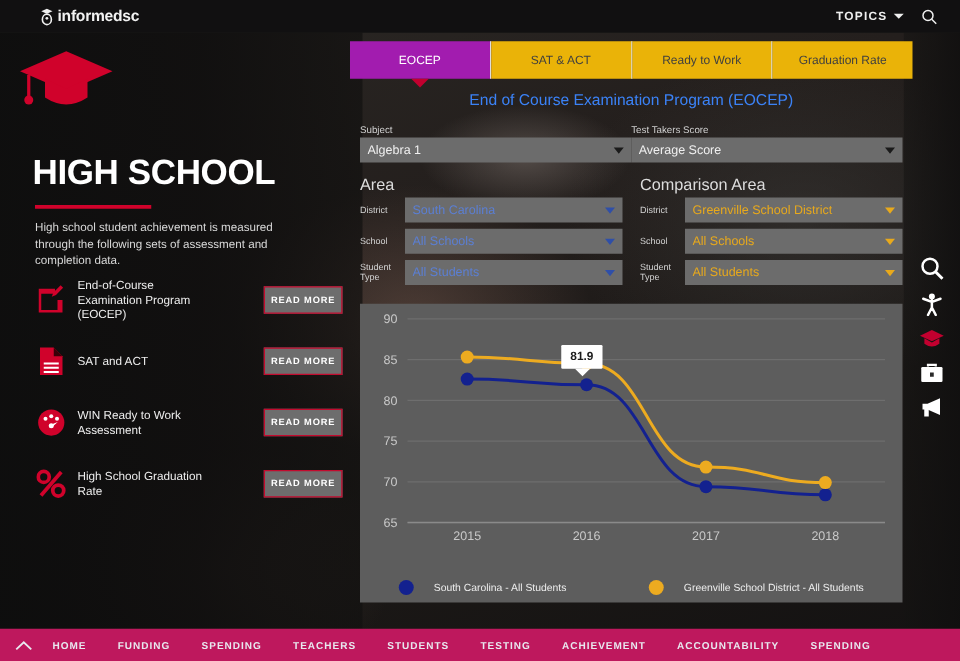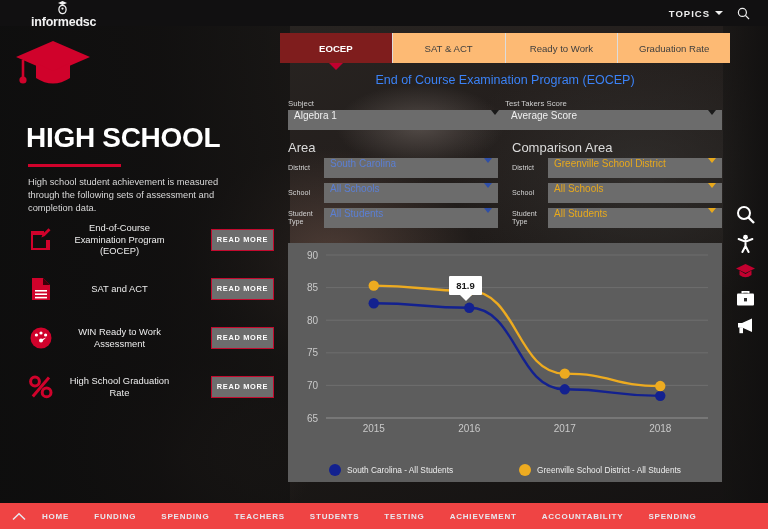--- a/index.html
+++ b/index.html
@@ -35,21 +35,21 @@
     position: absolute; left: 723px; top: 26px; width: 45px; height: 477px;
     background: linear-gradient(90deg, rgba(20,19,18,0.55) 0%, rgba(16,15,15,0.88) 100%);
   }
 
   
   .topbar {
     position: absolute; left: 0; top: 0; width: 768px; height: 26px;
     background: #111011; display: flex; align-items: center;
     z-index: 20;
   }
-  .logo { display: flex; align-items: center; margin-left: 31px; height: 26px; flex-direction: column; }
+  .logo { display: flex; align-items: center; margin-left: 31px; height: 26px; }
   .logo-mark { width: 13px; height: 15px; margin-right: 2px; position: relative; }
   .logo-text {
     color: #f2f2f2; font-size: 12.5px; font-weight: 700; letter-spacing: -0.2px;
   }
   .topnav-right {
     margin-left: auto; display: flex; align-items: center; gap: 14px; margin-right: 18px;
   }
   .topics-btn {
     display: flex; align-items: center; gap: 5px;
     color: #efefef; font-size: 9.5px; font-weight: 700; letter-spacing: 1px;
@@ -69,21 +69,21 @@
     color: #ffffff; font-size: 28px; font-weight: 700; letter-spacing: -0.3px;
   }
   .hs-rule {
     position: absolute; left: 28px; top: 138px; width: 93px; height: 3px; background: #d0022b;
   }
   .hs-desc {
     position: absolute; left: 28px; top: 150px; width: 224px;
     color: #d9d9d9; font-size: 9.3px; line-height: 13px;
   }
 
-  .topic-list { position: absolute; left: 26px; top: 193px; width: 248px; text-align: center; }
+  .topic-list { position: absolute; left: 26px; top: 193px; width: 248px; }
   .topic-row {
     display: flex; align-items: center; height: 41px; margin-bottom: 8px;
   }
   .topic-icon {
     width: 30px; min-width: 30px; display: flex; align-items: center; justify-content: center;
   }
   .topic-label {
     flex: 1; color: #ededed; font-size: 9.4px; line-height: 11.5px; padding-left: 6px; padding-right: 6px;
   }
   .read-more {
@@ -93,41 +93,41 @@
     display: flex; align-items: center; justify-content: center; cursor: pointer; margin-left: 28px;
   }
 
   
   .tabs {
     position: absolute; left: 280px; top: 33px; width: 450px; height: 30px;
     display: flex; z-index: 12;
   }
   .tab {
     flex: 1; display: flex; align-items: center; justify-content: center;
-    font-size: 9.6px; color: #3f3f3f; background: #fdba74; cursor: pointer;
+    font-size: 9.6px; color: #3f3f3f; background: #eab308; cursor: pointer;
     position: relative; border-right: 1px solid #dcdcdc;
   }
   .tab:last-child { border-right: none; }
-  .tab.active { background: #7f1d1d; color: #ffffff; font-weight: 700; }
+  .tab.active { background: #a21caf; color: #ffffff; font-weight: 400; }
   .tab.active::after {
     content: ""; position: absolute; left: 50%; bottom: -7px; transform: translateX(-50%);
     width: 0; height: 0; border-left: 7px solid transparent; border-right: 7px solid transparent;
     border-top: 7px solid #c2002f;
   }
 
   
   .main { position: absolute; left: 280px; top: 63px; width: 450px; z-index: 11; }
   .main-title {
     text-align: center; color: #3b82f6; font-size: 12.5px; font-weight: 500;
     margin-top: 10px; margin-bottom: 0;
   }
 
   .sel-label { color: #cfcfcf; font-size: 7.8px; margin-bottom: 2px; }
   .dropdown {
-    background: #6c6c6c; height: 20px; display: flex; align-items: flex-start;
+    background: #6c6c6c; height: 20px; display: flex; align-items: center;
     padding: 0 6px; cursor: pointer; position: relative;
   }
   .dropdown .dd-text { font-size: 10px; color: #f0f0f0; flex: 1; white-space: nowrap; overflow: hidden; }
   .dd-caret {
     width: 0; height: 0; border-left: 4px solid transparent; border-right: 4px solid transparent;
     border-top: 5px solid #1a1a1a; margin-left: 4px;
   }
 
   .row-top { display: flex; margin-top: 12px; padding: 0 8px; }
   .row-top > div { flex: 1; }
@@ -158,34 +158,34 @@
   .tooltip::after {
     content: ""; position: absolute; left: 50%; bottom: -6px; transform: translateX(-50%);
     width: 0; height: 0; border-left: 6px solid transparent; border-right: 6px solid transparent;
     border-top: 6px solid #ffffff;
   }
   .legend {
     position: absolute; left: 0; bottom: 6px; width: 100%;
     display: flex; justify-content: center; gap: 66px;
     font-size: 8.3px; color: #ededed;
   }
-  .legend-item { display: flex; align-items: center; gap: 6px; margin-top: 39px; }
+  .legend-item { display: flex; align-items: center; gap: 16px; margin-top: 39px; }
   .legend-dot { width: 12px; height: 12px; border-radius: 50%; }
 
   
   .rail {
     position: absolute; right: 6px; top: 205px; width: 34px; z-index: 15;
     display: flex; flex-direction: column; align-items: center; gap: 10px;
   }
   .rail-item { cursor: pointer; display: flex; align-items: center; justify-content: center; }
 
   
   .bottomnav {
     position: absolute; left: 0; bottom: 0; width: 768px; height: 26px;
-    background: #ef4444; display: flex; align-items: center; z-index: 20;
+    background: #be185d; display: flex; align-items: center; z-index: 20;
   }
   .bn-caret { margin-left: 12px; margin-right: 16px; cursor: pointer; display: flex; }
   .bn-item {
     color: #e8e8ef; font-size: 8px; font-weight: 600; letter-spacing: 0.8px;
     margin-right: 25px; cursor: pointer; white-space: nowrap;
   }
 </style>
 </head>
 <body>
 

